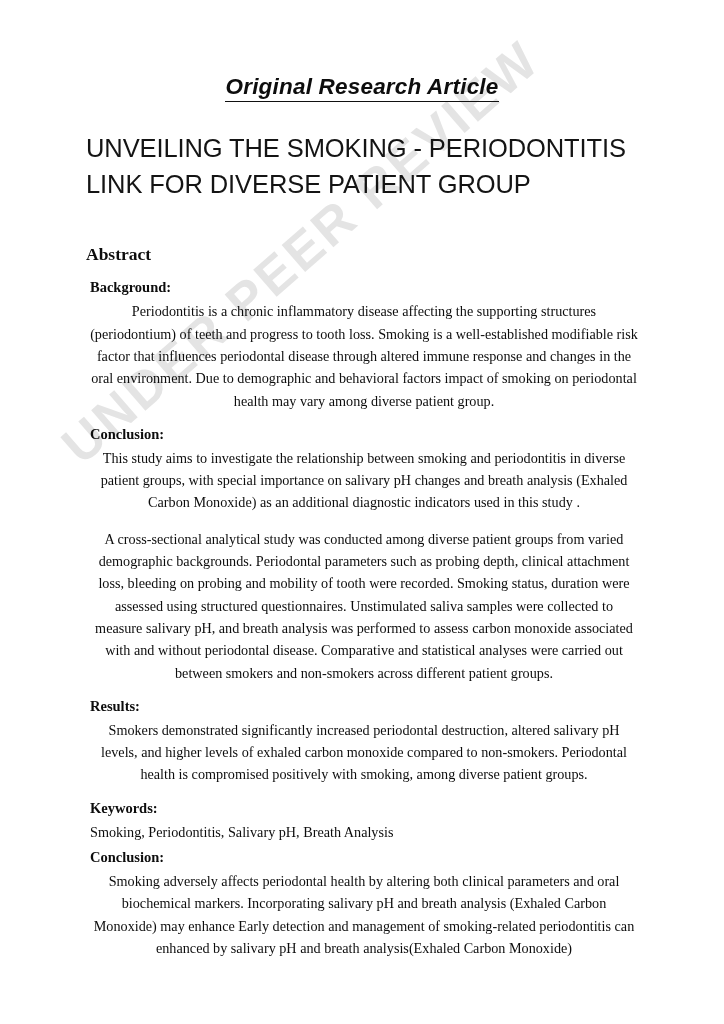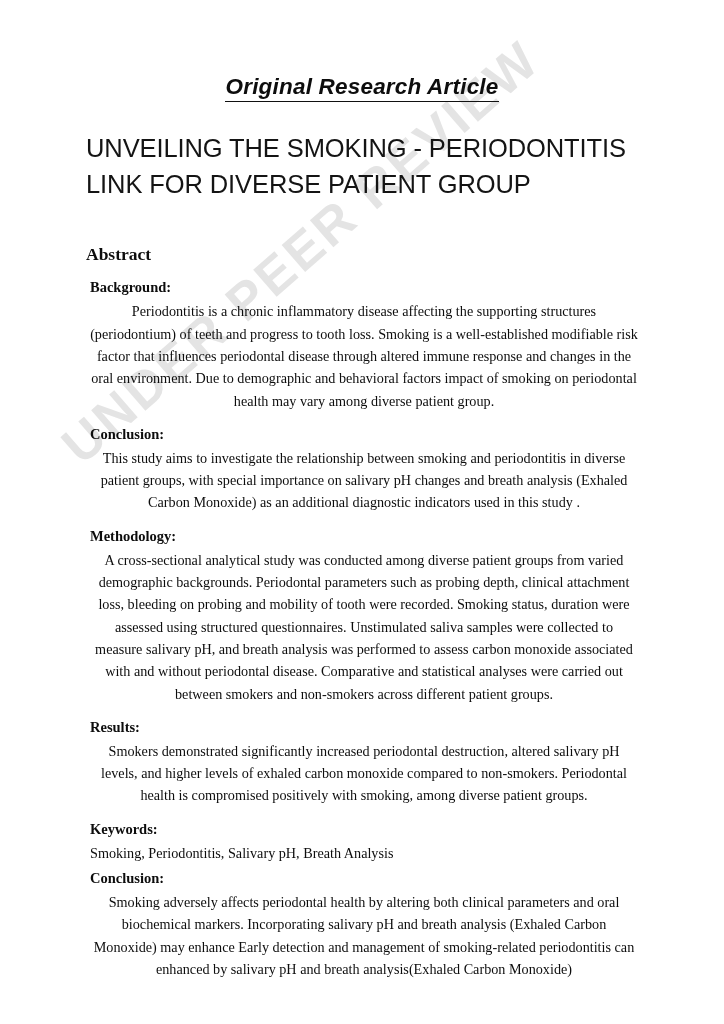--- a/index.html
+++ b/index.html
@@ -117,21 +117,20 @@
       <div class="section-label">Background:</div>
       <p class="section-body">Periodontitis is a chronic inflammatory disease affecting the supporting structures (periodontium) of teeth and  progress to tooth loss. Smoking is a well-established modifiable risk factor that influences periodontal disease through altered immune response and changes in the oral environment. Due to demographic and behavioral factors impact of smoking on periodontal health may vary among diverse patient group.</p>
     </div>
 
     <div class="section">
       <div class="section-label">Conclusion:</div>
       <p class="section-body">This study aims to investigate the relationship between smoking and periodontitis in diverse patient groups, with special importance on salivary pH changes and breath analysis (Exhaled Carbon Monoxide) as an additional diagnostic indicators used in this study .</p>
     </div>
 
     <div class="section">
-      <div class="section-label">Methodology:</div>
       <p class="section-body">A cross-sectional analytical study was conducted among diverse patient groups from varied demographic backgrounds. Periodontal parameters such as probing depth, clinical attachment loss, bleeding on probing and mobility of tooth were recorded. Smoking status, duration were assessed using structured questionnaires. Unstimulated saliva samples were collected to measure salivary pH, and breath analysis was performed to assess carbon monoxide associated with and without periodontal disease. Comparative and statistical analyses were carried out between smokers and non-smokers across different patient groups.</p>
     </div>
 
     <div class="section">
       <div class="section-label">Results:</div>
       <p class="section-body">Smokers demonstrated significantly increased periodontal destruction, altered salivary pH levels, and higher levels of exhaled  carbon monoxide compared to non-smokers. Periodontal health is compromised positively with smoking, among diverse patient groups.</p>
     </div>
 
     <div class="section">
       <div class="section-label">Keywords:</div>

